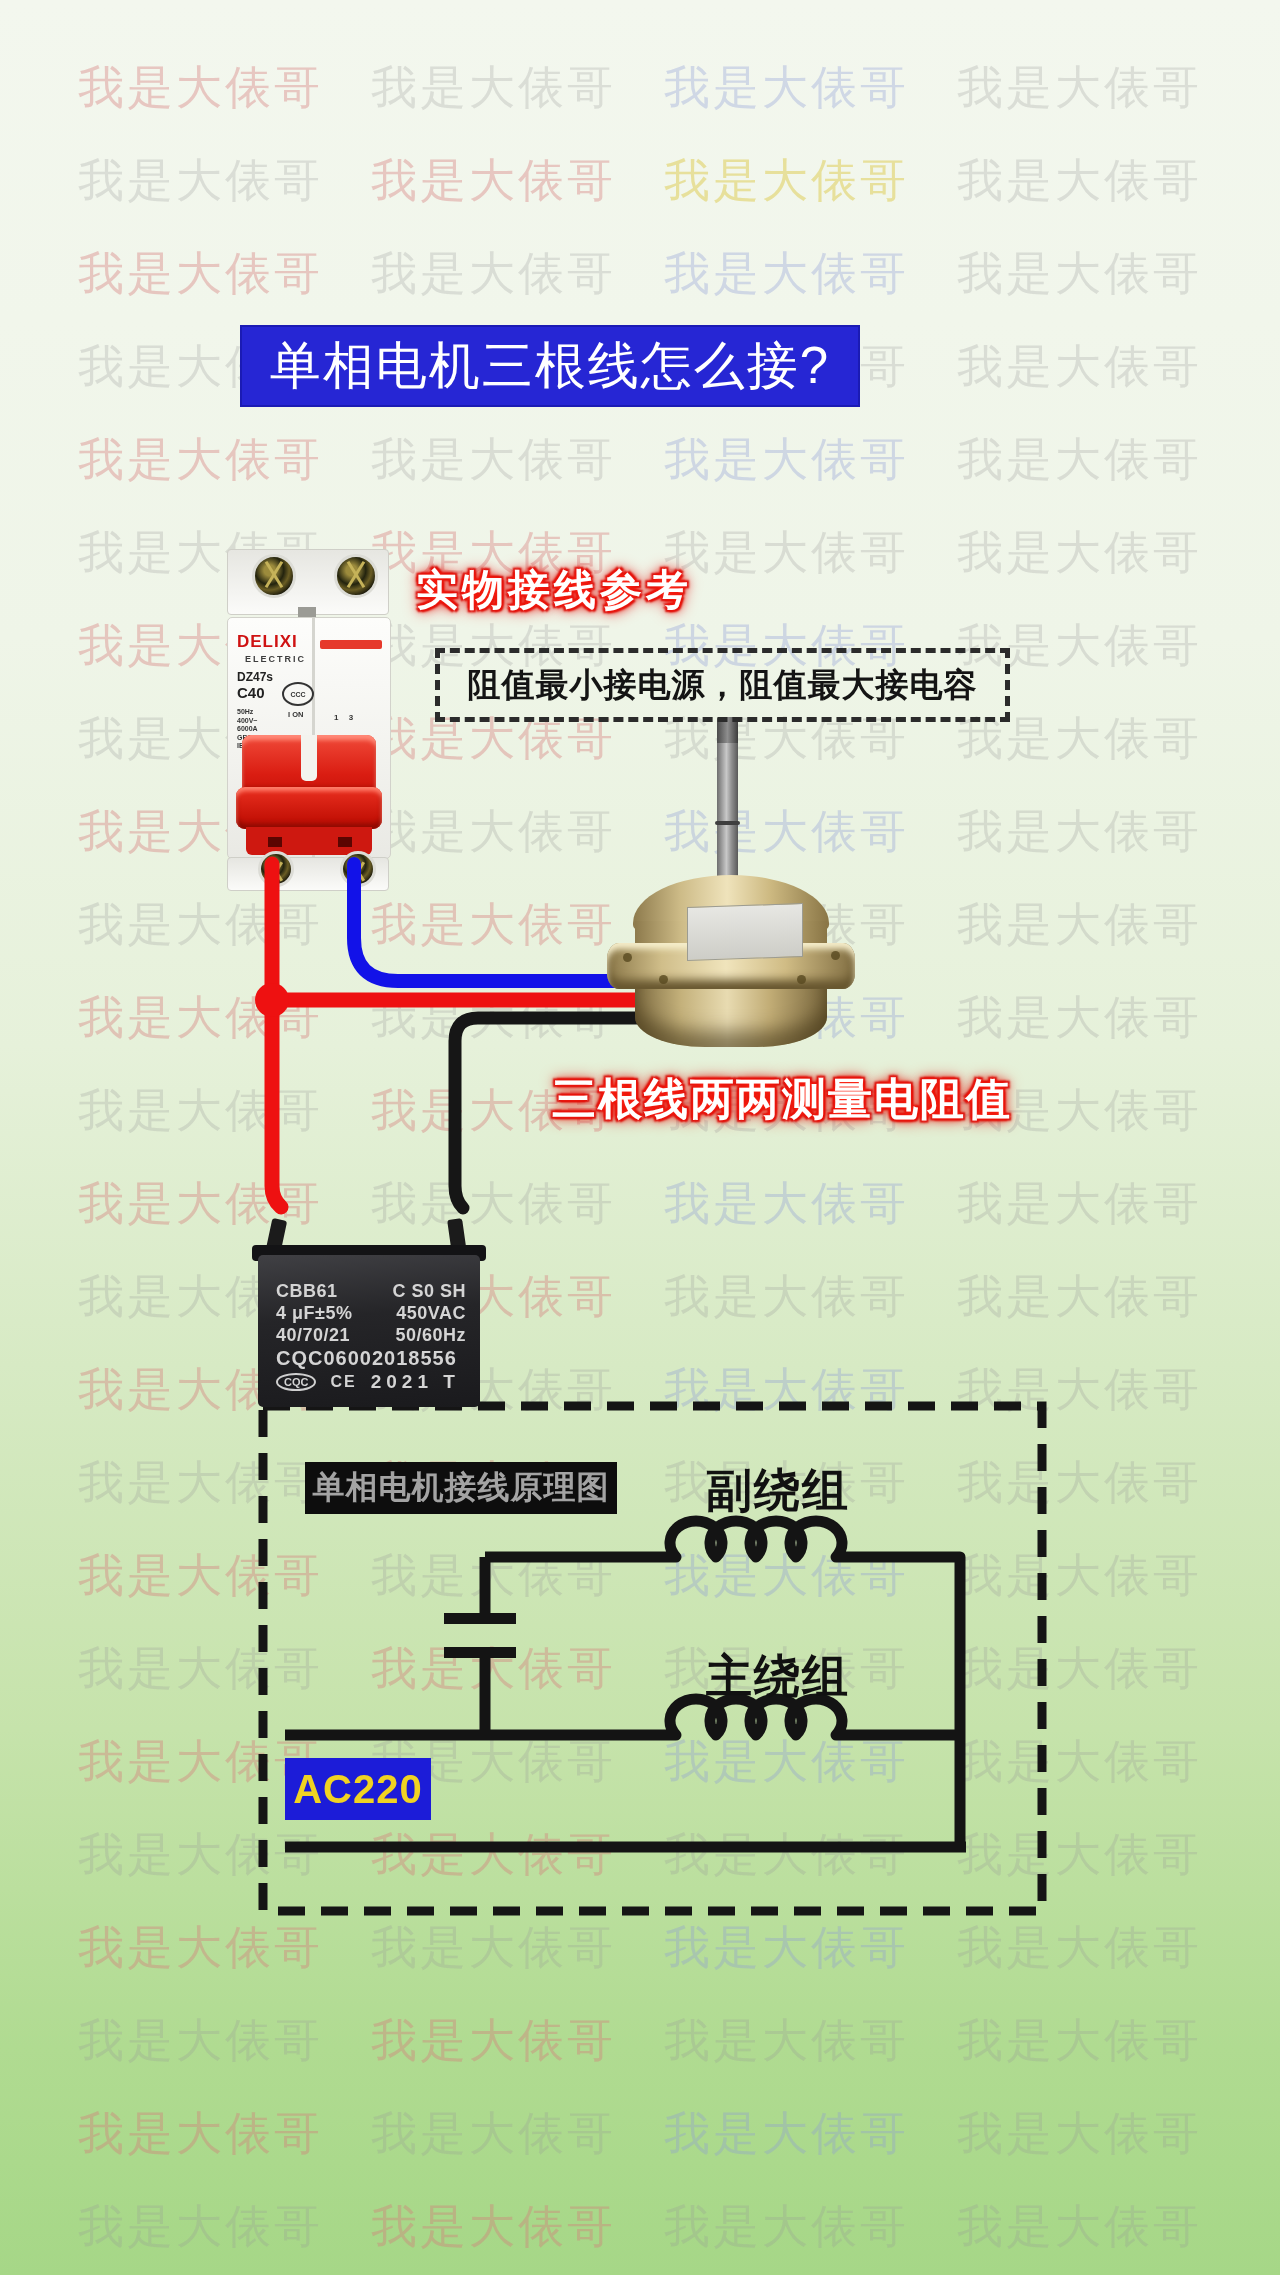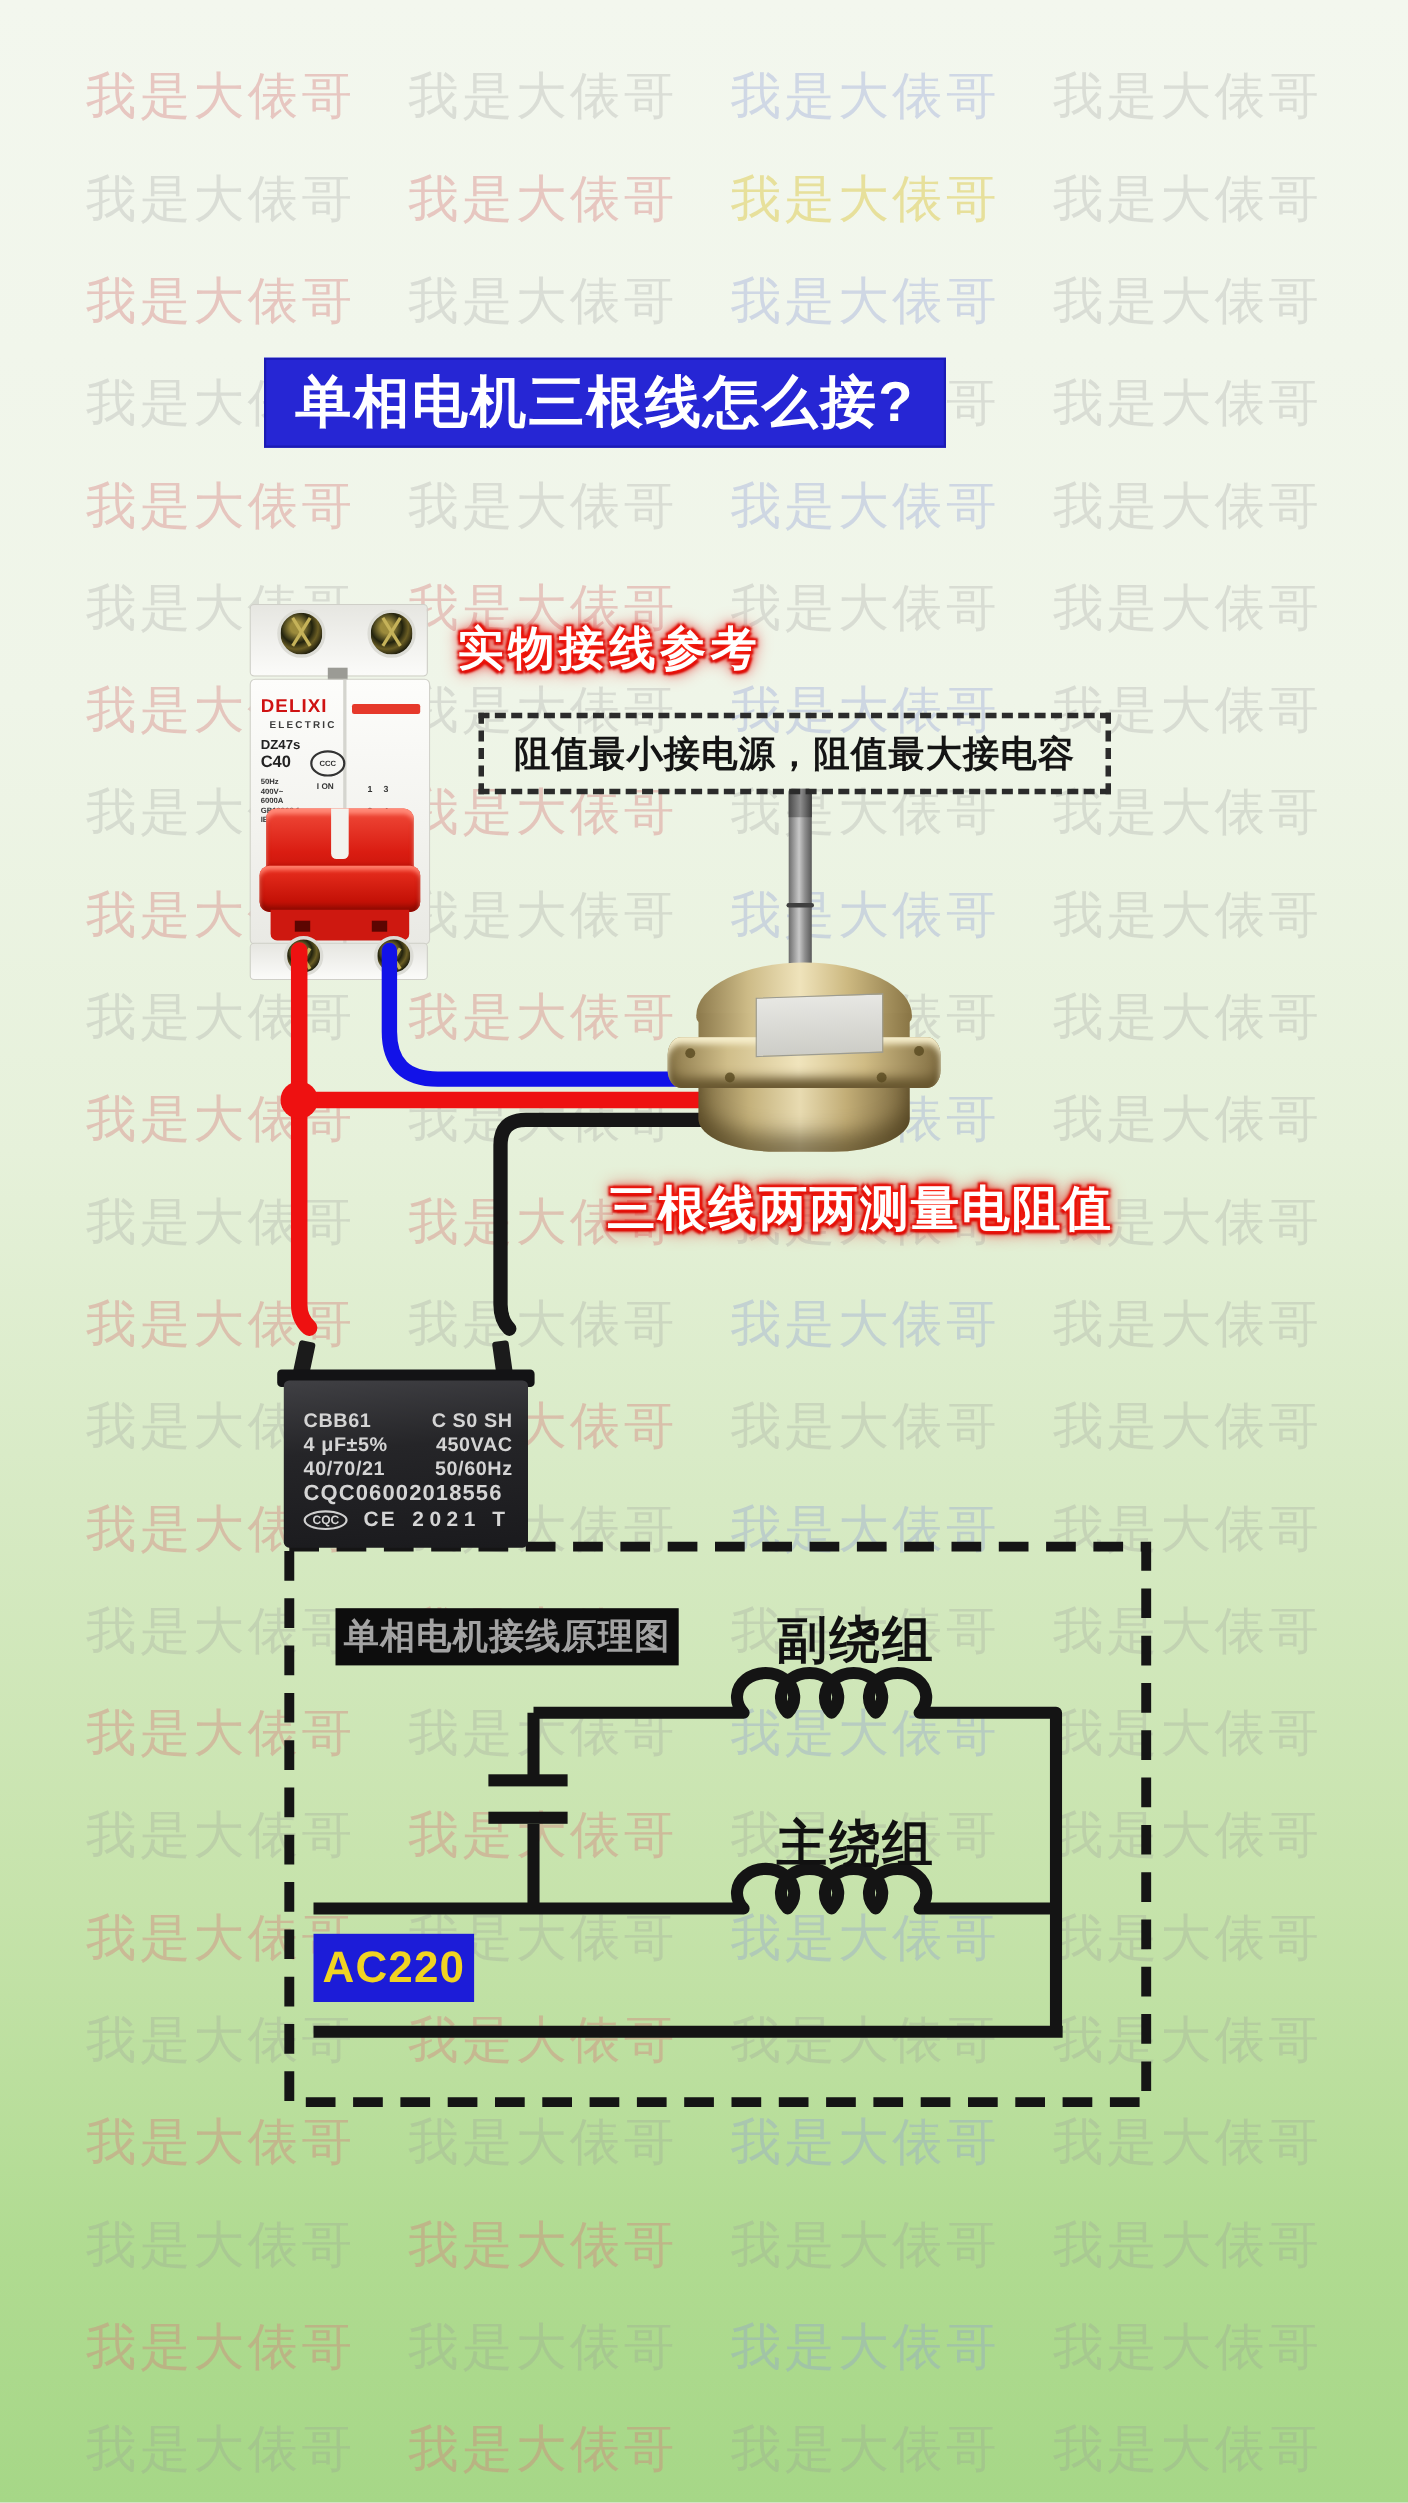--- a/index.html
+++ b/index.html
@@ -9,21 +9,21 @@
     background:linear-gradient(180deg,#f3f7ee 0%,#eff5e8 28%,#e6f1da 46%,#d7eac4 60%,#c6e3ab 76%,#b0db91 90%,#a6d787 100%);
   }
   .abs{position:absolute;}
   
   #wm-layer{position:absolute;inset:0;z-index:1;pointer-events:none;padding-left:36px;}
   .wm{position:absolute;font-size:46px;font-weight:400;letter-spacing:3px;white-space:nowrap;}
   
   .title-box{left:240px;top:325px;width:620px;height:82px;background:#2626d4;
     display:flex;align-items:center;justify-content:center;z-index:7;
     box-shadow:inset 0 0 0 2px #1b1bb4;}
-  .title-box span{color:#ffffff;font-size:51px;font-weight:700;letter-spacing:2px;}
+  .title-box span{color:#ffffff;font-size:51px;font-weight:400;letter-spacing:2px;}
   
   .glow{color:#fff;font-weight:800;z-index:7;white-space:nowrap;
     text-shadow:0 0 4px #ff3020,0 0 9px #f01000,0 0 16px #e00000,
       2px 2px 2px #d00000,-2px -2px 2px #d00000,2px -2px 2px #d00000,-2px 2px 2px #d00000;}
   .heading-real{left:416px;top:562px;font-size:42px;letter-spacing:4px;}
   .heading-measure{left:552px;top:1070px;font-size:44px;letter-spacing:2px;}
   
   .note-box{left:435px;top:648px;width:565px;height:64px;border:5px dashed #2b2b2b;
     display:flex;align-items:center;justify-content:center;z-index:7;}
   .note-box span{font-size:33px;font-weight:700;color:#141414;letter-spacing:1px;}
@@ -93,21 +93,21 @@
   .cap-stub.right{left:198px;top:2px;transform:rotate(-8deg);}
   .cap-lip{position:absolute;left:0;top:28px;width:234px;height:16px;background:#131315;border-radius:4px;}
   .cap-body{position:absolute;left:6px;top:38px;width:222px;height:152px;border-radius:5px;
     background:linear-gradient(175deg,#404044,#252528 40%,#1a1a1d);
     color:#d4d4d4;}
   .cap-line{position:absolute;left:18px;right:14px;display:flex;justify-content:space-between;
     font-size:18px;font-weight:600;letter-spacing:.5px;white-space:nowrap;}
   .cap-l4{position:absolute;left:18px;font-size:20px;font-weight:600;letter-spacing:1px;}
   .cap-l5{position:absolute;left:18px;right:14px;display:flex;align-items:center;gap:14px;font-size:18px;}
   .cap-cqc{border:2px solid #cfcfcf;border-radius:50%;font-size:11px;font-weight:700;padding:1px 6px;}
-  .cap-ce{font-size:19px;font-weight:700;letter-spacing:2px;}
+  .cap-ce{font-size:16px;font-weight:700;letter-spacing:2px;}
   .cap-year{font-size:19px;font-weight:700;letter-spacing:5px;}
   
   .res-block{left:614px;top:1182px;z-index:7;}
   .res-row{font-size:43px;font-weight:800;line-height:49px;white-space:nowrap;letter-spacing:1px;}
   
   #wires{position:absolute;left:0;top:0;z-index:5;pointer-events:none;}
   
   #schematic{position:absolute;left:0;top:0;z-index:2;pointer-events:none;}
   .diag-label{left:305px;top:1462px;width:312px;height:52px;background:#0d0d0d;z-index:3;
     display:flex;align-items:center;justify-content:center;}

